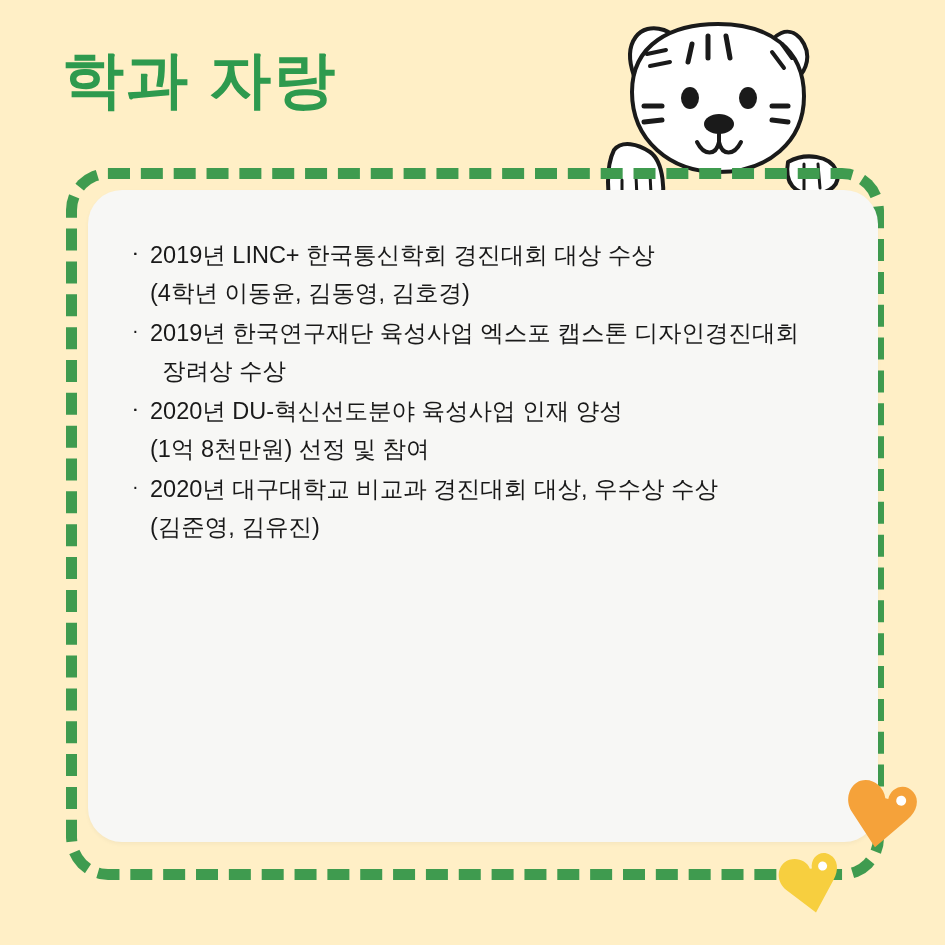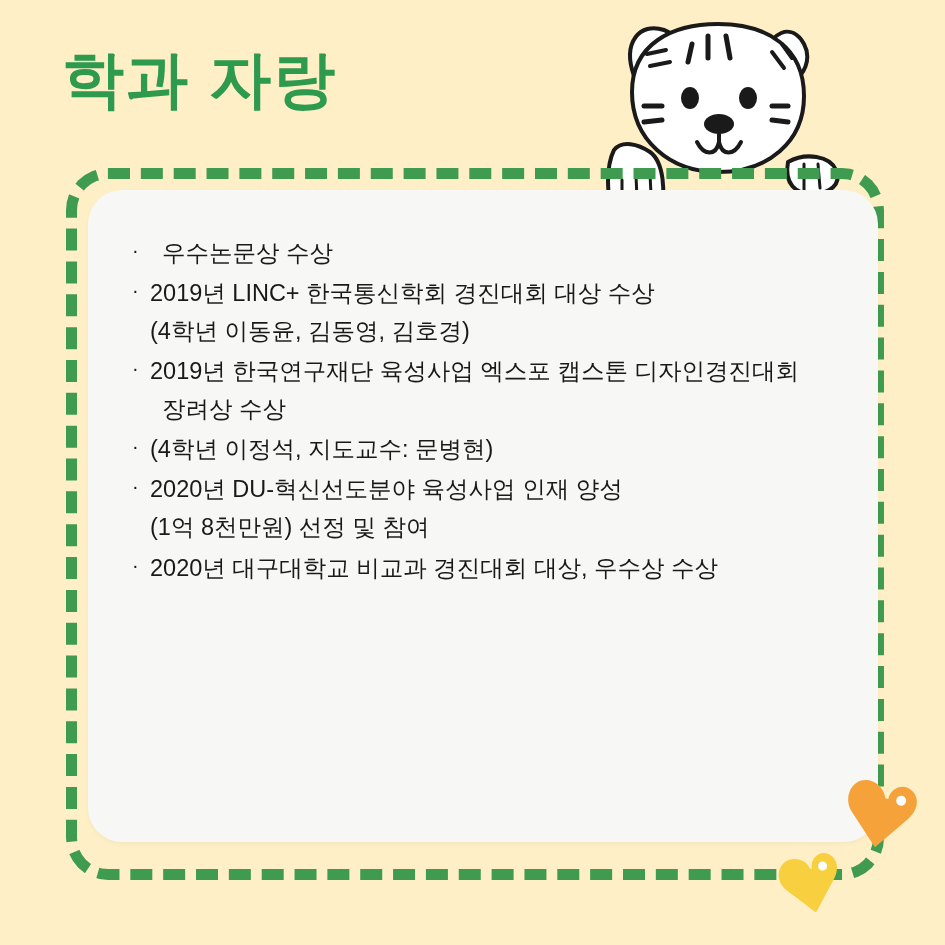--- a/index.html
+++ b/index.html
@@ -175,49 +175,48 @@
     </svg>
   </div>
 
   <div class="dashed-frame"></div>
 
   <div class="card">
     <ul class="award-list">
 
       <li class="award-item">
         <span class="bullet">·</span>
-        <span class="award-line indent">우수논문상 수상</span>
       </li>
 
       <li class="award-item">
         <span class="bullet">·</span>
         <span class="award-line">2019년 LINC+ 한국통신학회 경진대회 대상 수상</span>
         <span class="award-line">(4학년 이동윤, 김동영, 김호경)</span>
       </li>
 
       <li class="award-item">
         <span class="bullet">·</span>
         <span class="award-line">2019년 한국연구재단 육성사업 엑스포 캡스톤 디자인경진대회</span>
         <span class="award-line indent">장려상 수상</span>
       </li>
 
       <li class="award-item">
         <span class="bullet">·</span>
-        <span class="award-line">(4학년 이정석, 지도교수: 문병현)</span>
       </li>
 
       <li class="award-item">
         <span class="bullet">·</span>
         <span class="award-line">2020년 DU-혁신선도분야 육성사업  인재 양성</span>
         <span class="award-line">(1억 8천만원) 선정 및 참여</span>
       </li>
 
       <li class="award-item">
         <span class="bullet">·</span>
         <span class="award-line">2020년 대구대학교 비교과 경진대회 대상, 우수상 수상</span>
+        <span class="award-line">(김준영, 김유진)</span>
       </li>
 
     </ul>
   </div>
 
   <div class="heart-wrap">
     <svg viewBox="0 0 175 175" width="175" height="175" xmlns="http://www.w3.org/2000/svg">
 
       <g transform="translate(78,2) rotate(12)">
         <path d="M45 18 C45 6, 58 -2, 68 6 C76 12, 76 24, 68 34 L42 68 L12 38 C2 28, 4 12, 14 6 C24 0, 38 6, 42 18 Z" fill="#f5a23a"></path>

